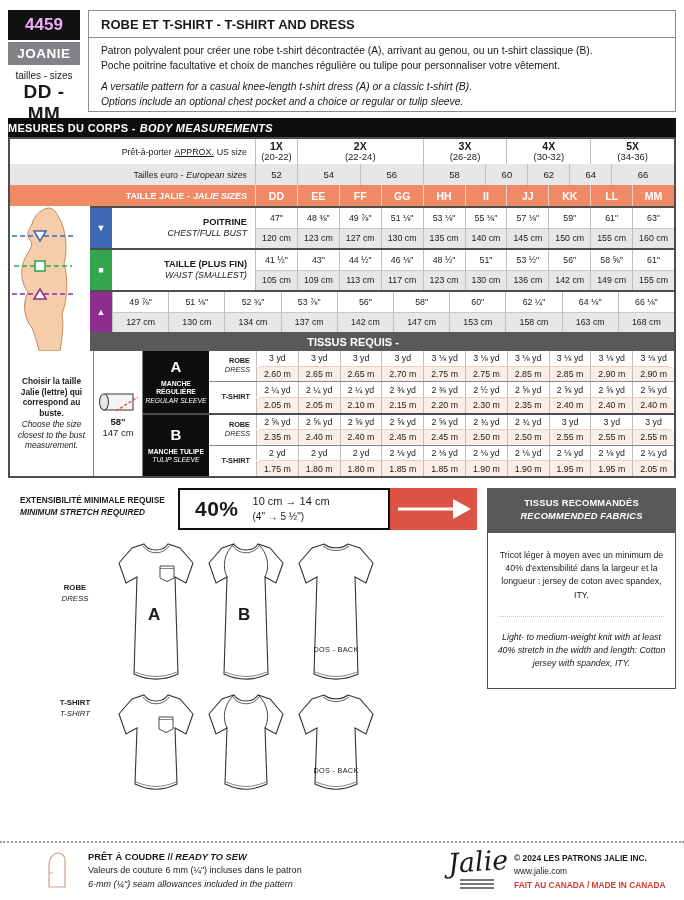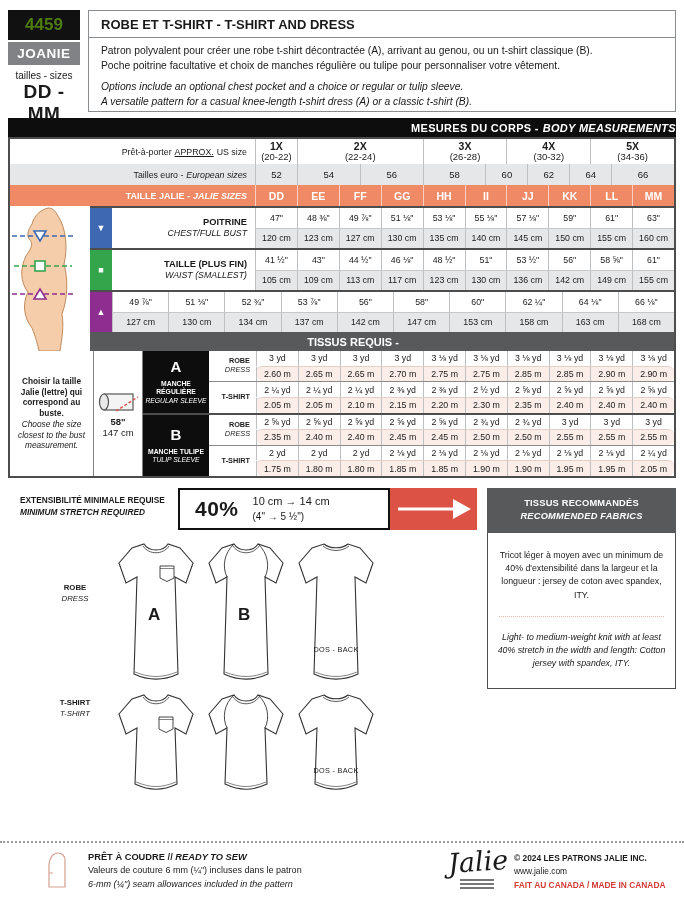--- a/index.html
+++ b/index.html
@@ -1,30 +1,30 @@
 <!DOCTYPE html>
 <html><head>
 <meta charset="utf-8">
 <style>
   html,body{margin:0;padding:0;background:#fff;}
   .page{position:relative;width:684px;height:900px;background:#fff;overflow:hidden;
         font-family:"Liberation Sans",sans-serif;color:#1a1a1a;}
   
   .hdr-left{position:absolute;left:8px;top:10px;width:72px;}
-  .num{background:#111;color:#4d7c0f;font-weight:bold;font-size:17px;text-align:center;padding:5px 0;}
+  .num{background:#111;color:#f0abfc;font-weight:bold;font-size:17px;text-align:center;padding:5px 0;}
   .pname{background:#808285;color:#fff;font-weight:bold;font-size:13.5px;text-align:center;padding:4px 0;margin-top:2px;letter-spacing:.5px;}
   .sizes-lab{font-size:10px;text-align:center;margin-top:5px;}
   .range{font-size:19px;font-weight:bold;text-align:center;letter-spacing:.5px;}
   .hdr-right{position:absolute;left:88px;top:10px;width:588px;height:102px;border:1px solid #8a8d90;box-sizing:border-box;}
   .hdr-title{font-weight:bold;font-size:13px;padding:6px 12px 5px;border-bottom:1px solid #8a8d90;}
   .hdr-desc{padding:5px 12px;font-size:10.3px;line-height:1.5;}
   .desc-en{font-style:italic;margin-top:5px;}
   
   .banner{position:absolute;left:8px;top:118px;width:668px;height:19px;background:#0d0d0d;color:#fff;
-          display:flex;align-items:center;justify-content:flex-end;font-size:11px;font-weight:bold;letter-spacing:.3px;}
+          display:flex;align-items:center;justify-content:flex-start;font-size:11px;font-weight:bold;letter-spacing:.3px;}
   .banner .it{font-style:italic;margin-left:4px;}
   
   .tbl{position:absolute;left:8px;top:137px;width:668px;height:341px;border:2px solid #4d4d4d;box-sizing:border-box;
        display:flex;flex-direction:column;}
   .row-us{height:25px;display:grid;grid-template-columns:245px repeat(20,1fr);}
   .row-euro{height:21px;display:grid;grid-template-columns:245px repeat(20,1fr);background:#E6E7E8;}
   .row-jalie{height:21px;display:grid;grid-template-columns:245px repeat(10,1fr);background:#F08A66;}
   .hlab{display:flex;align-items:center;justify-content:flex-end;padding-right:8px;font-size:8.8px;}
   .hlab .it{font-style:italic;margin-left:3px;}
   .hlab .ul{text-decoration:underline;margin:0 3px;}
@@ -130,22 +130,22 @@
     <div class="pname">JOANIE</div>
     <div class="sizes-lab">tailles - sizes</div>
     <div class="range">DD - MM</div>
   </div>
   <div class="hdr-right">
     <div class="hdr-title">ROBE ET T-SHIRT - T-SHIRT AND DRESS</div>
     <div class="hdr-desc">
       <div>Patron polyvalent pour créer une robe t-shirt décontractée (A), arrivant au genou, ou un t-shirt classique (B).</div>
       <div>Poche poitrine facultative et choix de manches régulière ou tulipe pour personnaliser votre vêtement.</div>
       <div class="desc-en">
+        <div>A versatile pattern for a casual knee-length t-shirt dress (A) or a classic t-shirt (B).</div>
         <div>Options include an optional chest pocket and a choice or regular or tulip sleeve.</div>
-        <div>A versatile pattern for a casual knee-length t-shirt dress (A) or a classic t-shirt (B).</div>
       </div>
     </div>
   </div>
 
   <div class="banner">
     <span>MESURES DU CORPS -</span>
     <span class="it">BODY MEASUREMENTS</span>
   </div>
 
   <div class="tbl">

